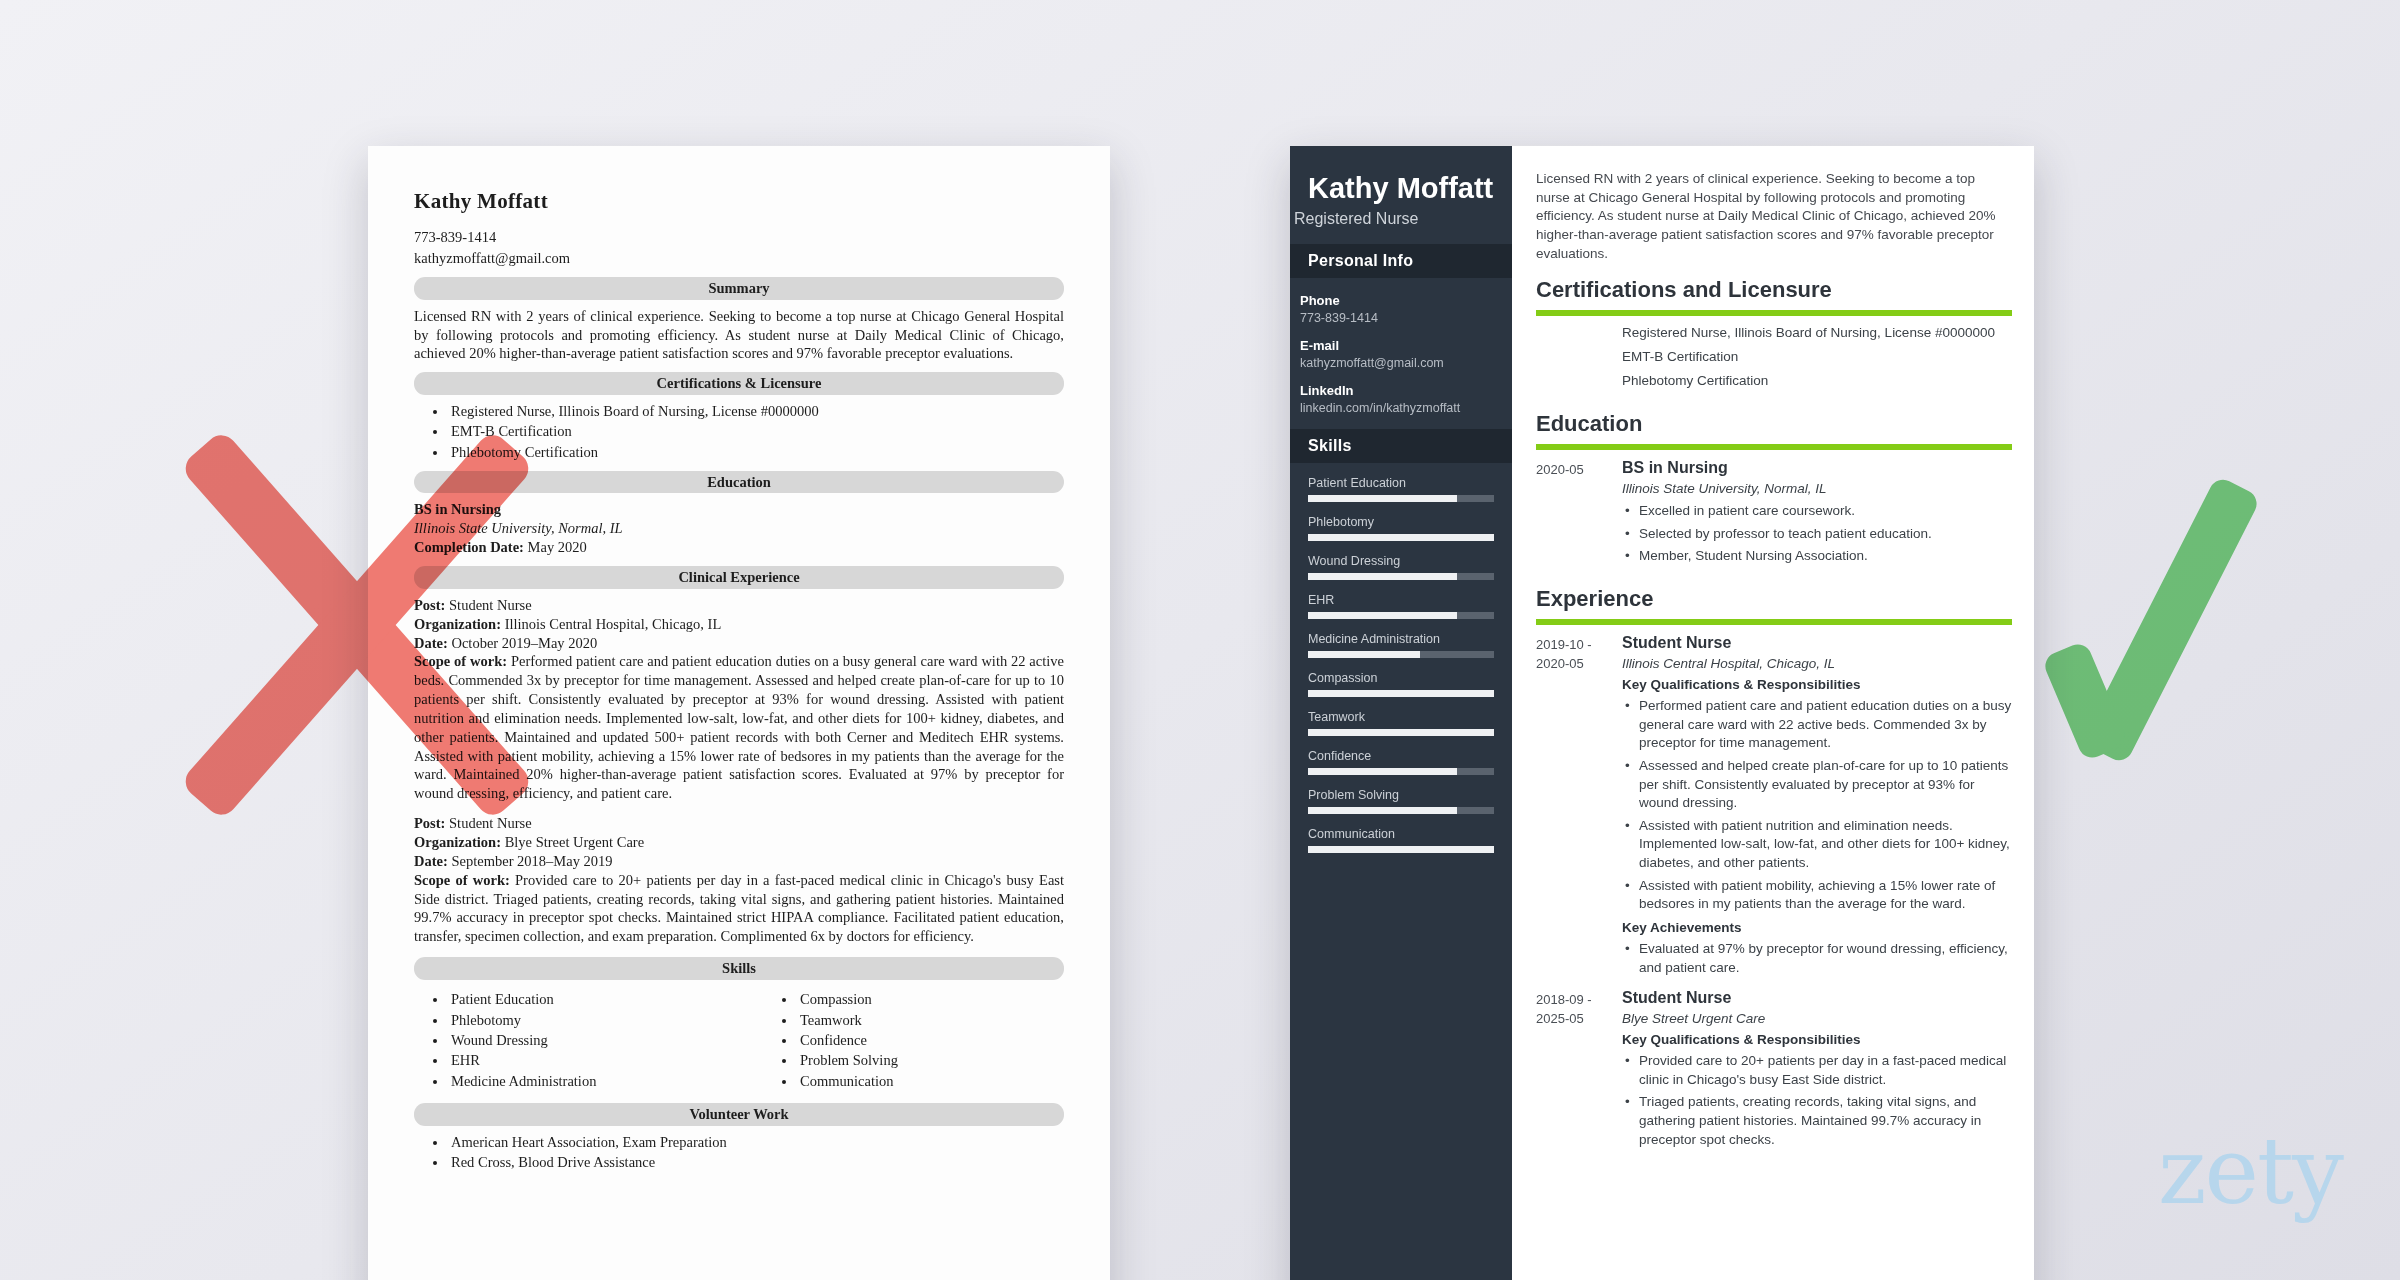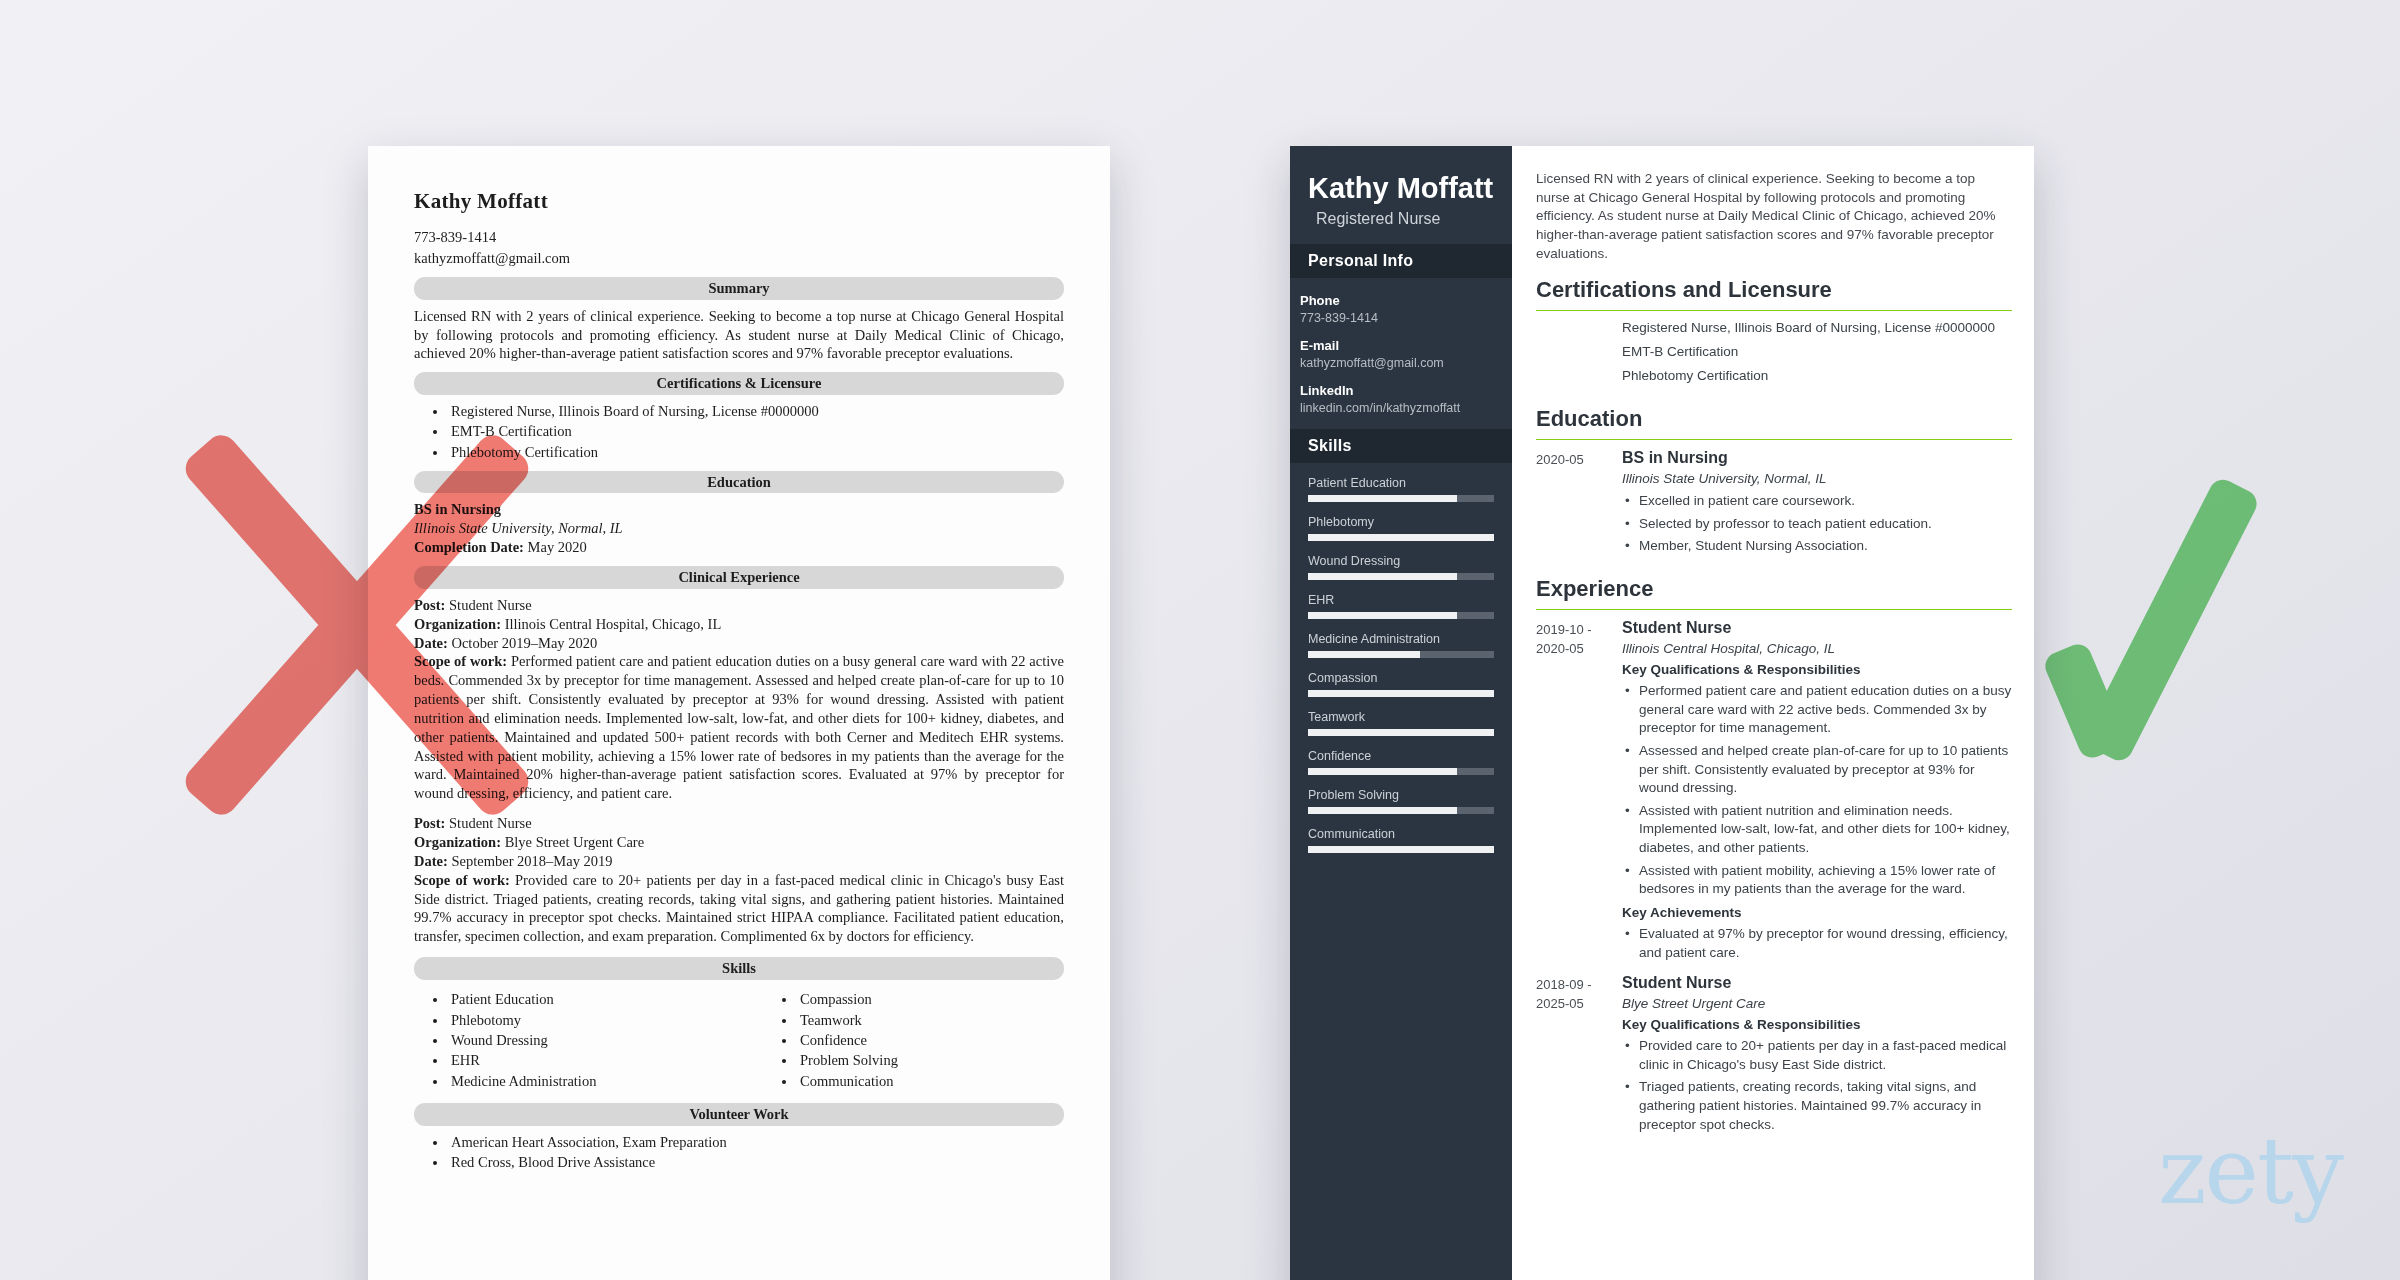--- a/index.html
+++ b/index.html
@@ -26,36 +26,36 @@
   .lp-italic { font-style:italic; }
   .lp-job { margin-bottom:11px; }
   .lp-skills { display:flex; }
   .lp-skills ul { width:50%; box-sizing:border-box; margin:2px 0 2px; }
   .lp-skills ul.col2 { padding-left:58px; }
 
   
   .page-right { left:1290px; width:744px; display:flex; }
   .sb { width:222px; background:#2b3541; color:#fff; flex-shrink:0; }
   .sb-name { font-size:29px; font-weight:bold; padding:26px 18px 2px; }
-  .sb-job { font-size:16px; color:#cfd4da; padding:3px 26px 16px; }
+  .sb-job { font-size:16px; color:#cfd4da; padding:3px 4px 16px; }
   .sb-band { background:#1f2730; font-size:16px; font-weight:bold; padding:8px 18px;
              letter-spacing:0.3px; }
   .sb-fields { padding:2px 10px 14px; }
   .sb-label { font-size:13px; font-weight:bold; margin-top:13px; }
   .sb-value { font-size:12.5px; color:#b7bdc5; margin-top:3px; }
   .sb-skills { padding:0 18px 20px; }
   .sb-skill { margin-top:13px; }
   .sb-skill-name { font-size:12.5px; color:#ccd1d7; }
   .sb-bar { height:7px; background:#5a636e; margin-top:5px; }
   .sb-fill { height:100%; background:#eff1f3; }
 
   .mn { flex:1; padding:24px 22px 0 24px; color:#3c4248; background:#fff; }
   .mn-summary { margin:0 0 12px; font-size:13.5px; line-height:1.38; color:#45494f; }
   .mn-sec { font-size:22px; font-weight:bold; color:#2e343b; margin:14px 0 9px;
-            padding-bottom:7px; border-bottom:1px solid #84cc16; }
+            padding-bottom:7px; border-bottom:6px solid #84cc16; }
   .mn-row { display:flex; margin-bottom:6px; }
   .mn-date { width:86px; flex-shrink:0; font-size:13px; color:#4a4f55; line-height:1.45;
              padding-top:2px; }
   .mn-content { flex:1; }
   .mn-cert { font-size:13.5px; margin-bottom:9px; }
   .mn-role { font-size:16px; font-weight:bold; color:#2e343b; margin-bottom:4px; }
   .mn-org { font-size:13.5px; font-style:italic; margin-bottom:6px; }
   .mn-sub { font-size:13.5px; font-weight:bold; margin:5px 0 5px; color:#2e343b; }
   .mn-list { margin:0 0 6px; padding-left:14px; list-style:none; }
   .mn-list li { font-size:13.5px; line-height:1.38; margin-bottom:4px; position:relative;

